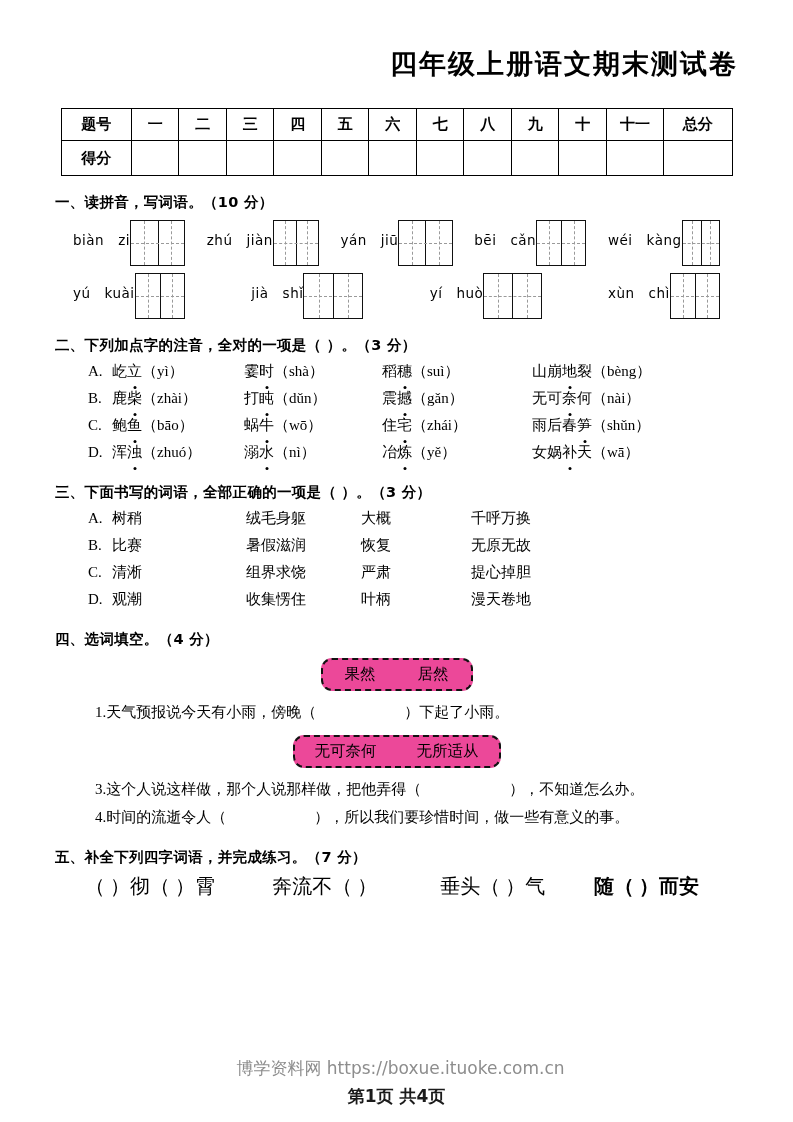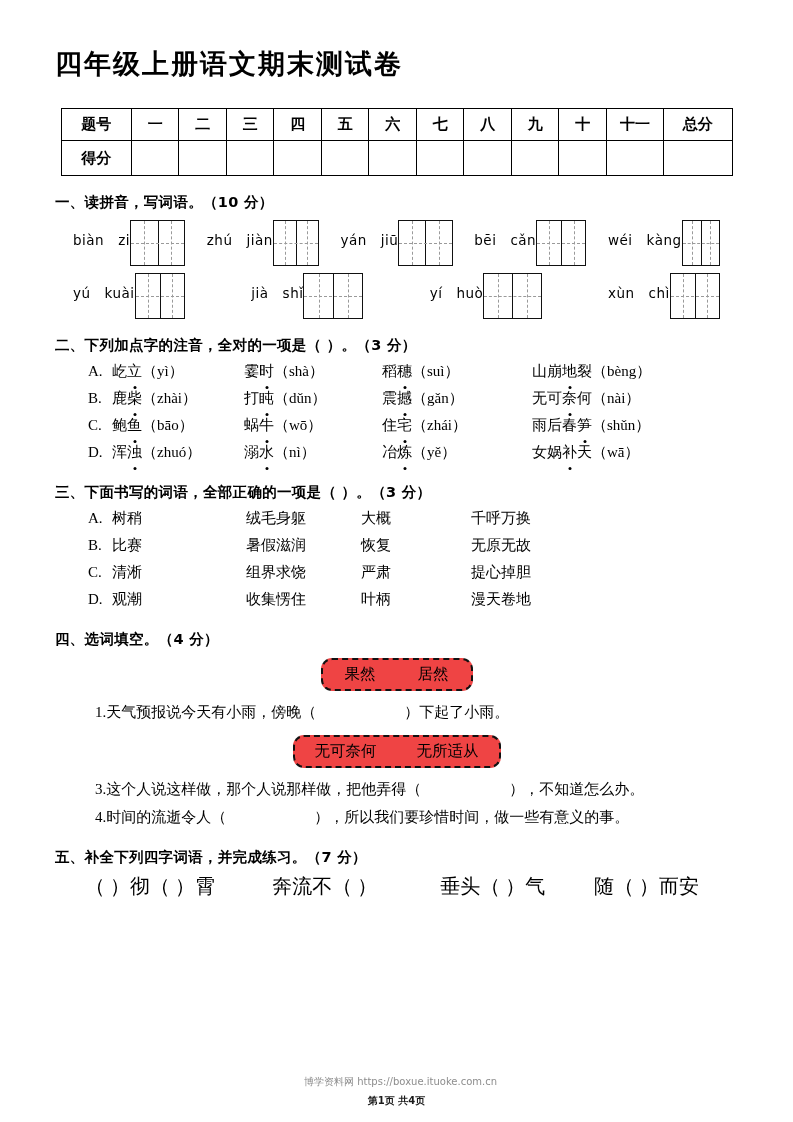--- a/index.html
+++ b/index.html
@@ -18,21 +18,21 @@
   .page {
     width: 793px;
     height: 1122px;
     position: relative;
     box-sizing: border-box;
     padding: 0 55px;
   }
 
   
   .title {
-    text-align: left;
+    text-align: right;
     font-family: "DejaVu Sans", "Liberation Sans", sans-serif;
     font-weight: bold;
     font-size: 27px;
     letter-spacing: 2px;
     padding-top: 46px;
     padding-bottom: 4px;
   }
 
   
   .score-table-wrap {
@@ -173,21 +173,21 @@
     justify-content: center;
     margin: 9px 0 7px 0;
   }
   .wordbank {
     border: 2px dashed #111;
     border-radius: 11px;
     padding: 4px 22px;
     font-size: 15.5px;
     display: flex;
     gap: 42px;
-    background: #ef4444;
+    background: #ec4899;
   }
   .wordbank.wide { gap: 40px; padding: 4px 20px; }
 
   .fill-line {
     font-size: 15px;
     line-height: 28px;
     padding-left: 40px;
   }
   .fill-line .num {
     font-family: "Liberation Serif", serif;
@@ -202,41 +202,41 @@
     line-height: 28px;
     padding-left: 30px;
     margin-top: 5px;
   }
   .idiom {
     white-space: nowrap;
   }
   .idiom:nth-child(1) { width: 195px; }
   .idiom:nth-child(2) { width: 175px; }
   .idiom:nth-child(3) { width: 160px; }
-  .idiom:nth-child(4) { width: 150px; }
+  .idiom:nth-child(4) { width: 150px; font-weight: bold; }
 
   
   .footer {
     position: absolute;
     left: 0;
     right: 0;
     bottom: 14px;
     text-align: center;
   }
   .watermark {
     font-family: "DejaVu Sans", "Liberation Sans", sans-serif;
-    font-size: 10px;
+    font-size: 17px;
     color: #8d8d8d;
     margin-bottom: 5px;
     padding-left: 8px;
   }
   .pagenum {
     font-family: "DejaVu Sans", "Liberation Sans", sans-serif;
     font-weight: bold;
-    font-size: 10px;
+    font-size: 17px;
     color: #1b1b1b;
   }
 </style>
 </head>
 <body>
 
 <div class="page">
 
   <div class="title">四年级上册语文期末测试卷</div>
 

